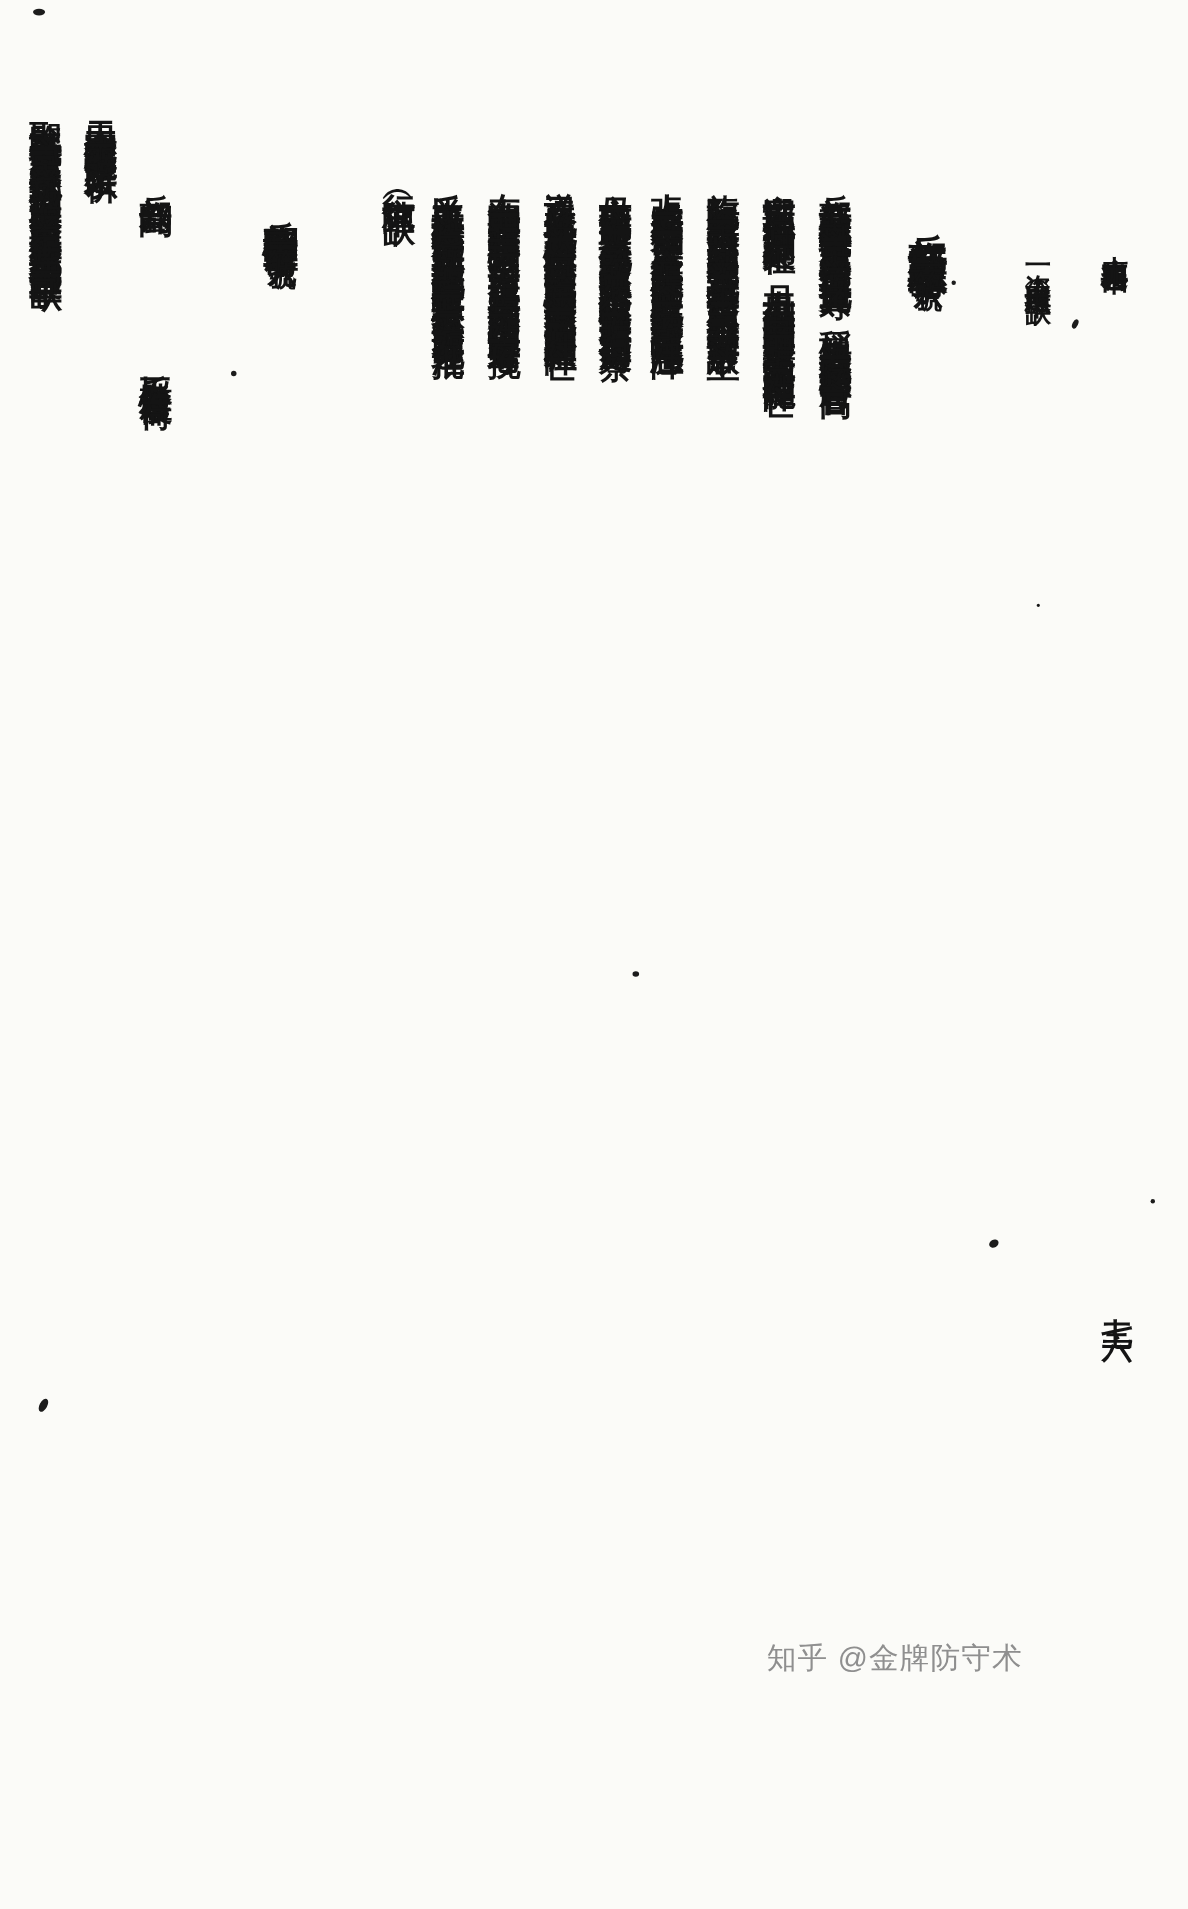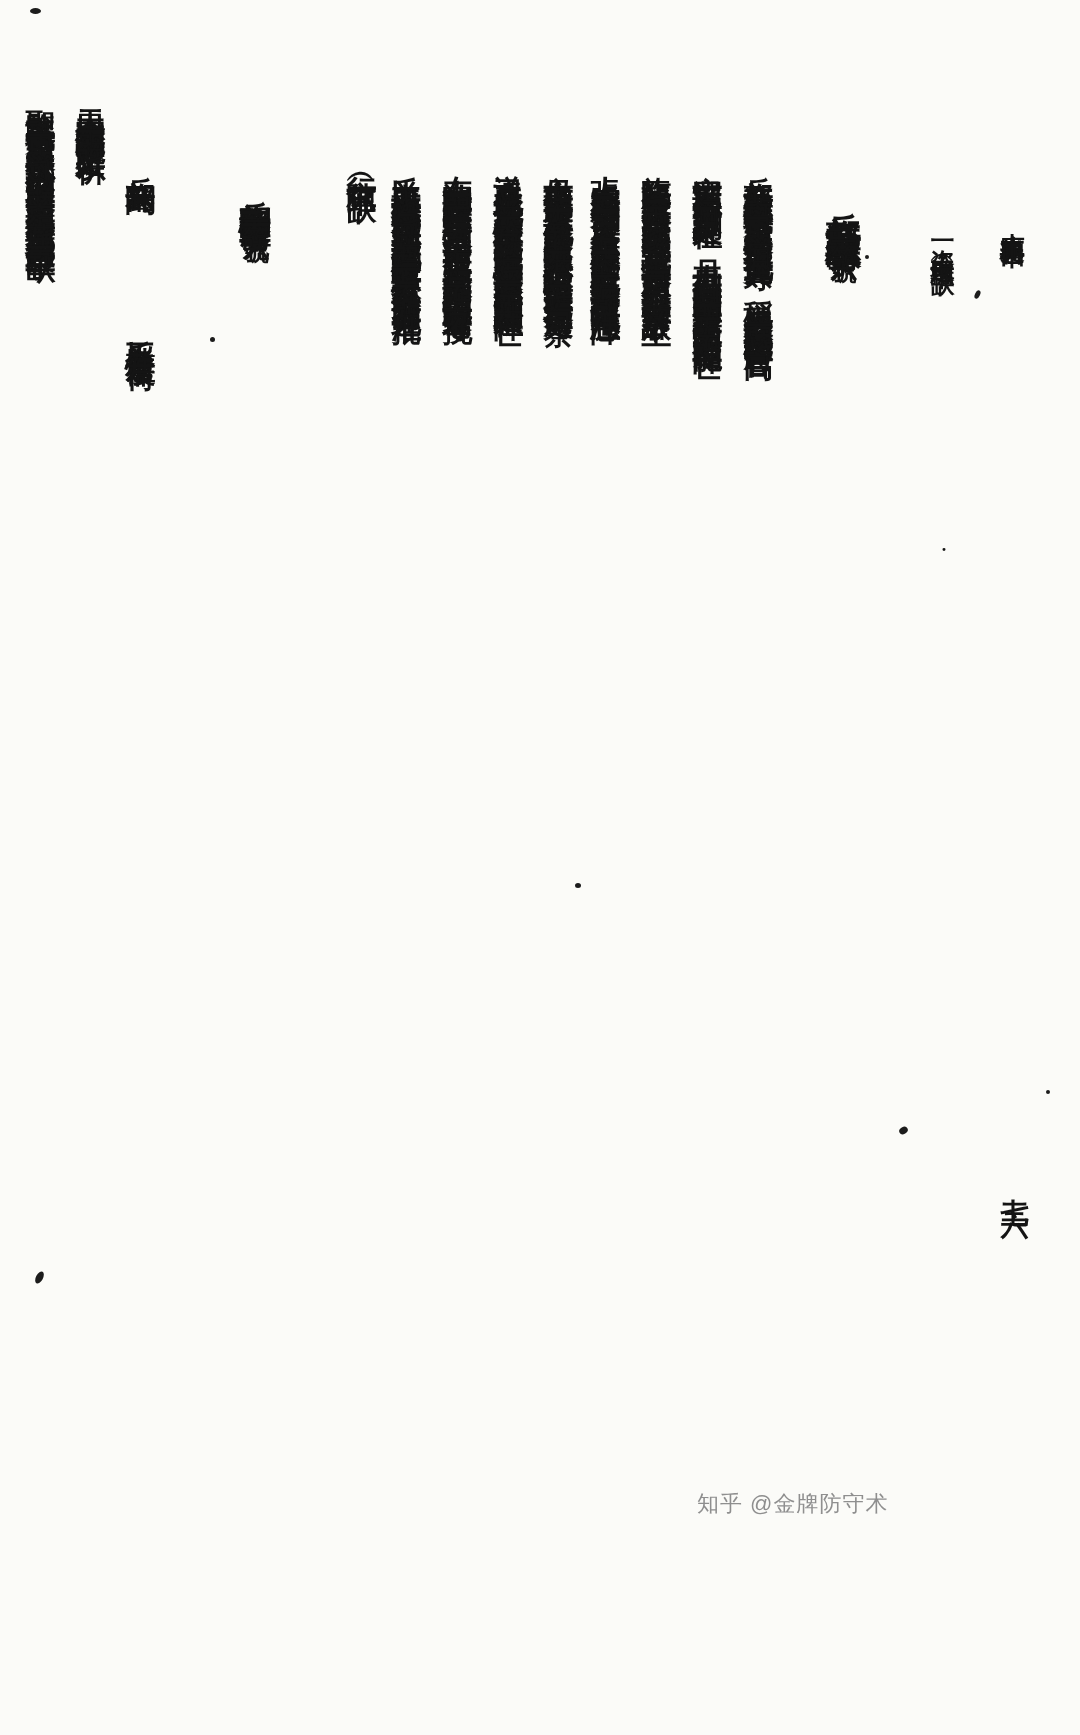--- a/index.html
+++ b/index.html
@@ -24,21 +24,21 @@
   .t-h1    {font-size:36px;letter-spacing:4px;}
   .t-h1no  {font-size:26px;letter-spacing:3px;margin-top:10px;}
   .t-body  {font-size:30px;letter-spacing:3.4px;}
   .t-h2    {font-size:32px;letter-spacing:2px;}
   .t-h2no  {font-size:26px;letter-spacing:3px;margin-top:8px;}
   .t-page  {font-size:28px;letter-spacing:5px;}
   .mark{position:absolute;font-size:18px;font-weight:bold;}
   .watermark{
     position:absolute;left:697px;top:1489px;
     font-family:"Liberation Sans","DejaVu Sans",sans-serif;
-    font-size:22px;color:#8f8f8f;letter-spacing:1px;
+    font-size:27px;color:#8f8f8f;letter-spacing:1px;
     font-weight:normal;
   }
   .speck{position:absolute;background:#1c1c1c;border-radius:50%;}
 </style>
 </head>
 <body>
 
 <div class="page">
 
   <div class="vcol t-title" style="left:997px;top:212px;">大庫史料卷十四</div>

